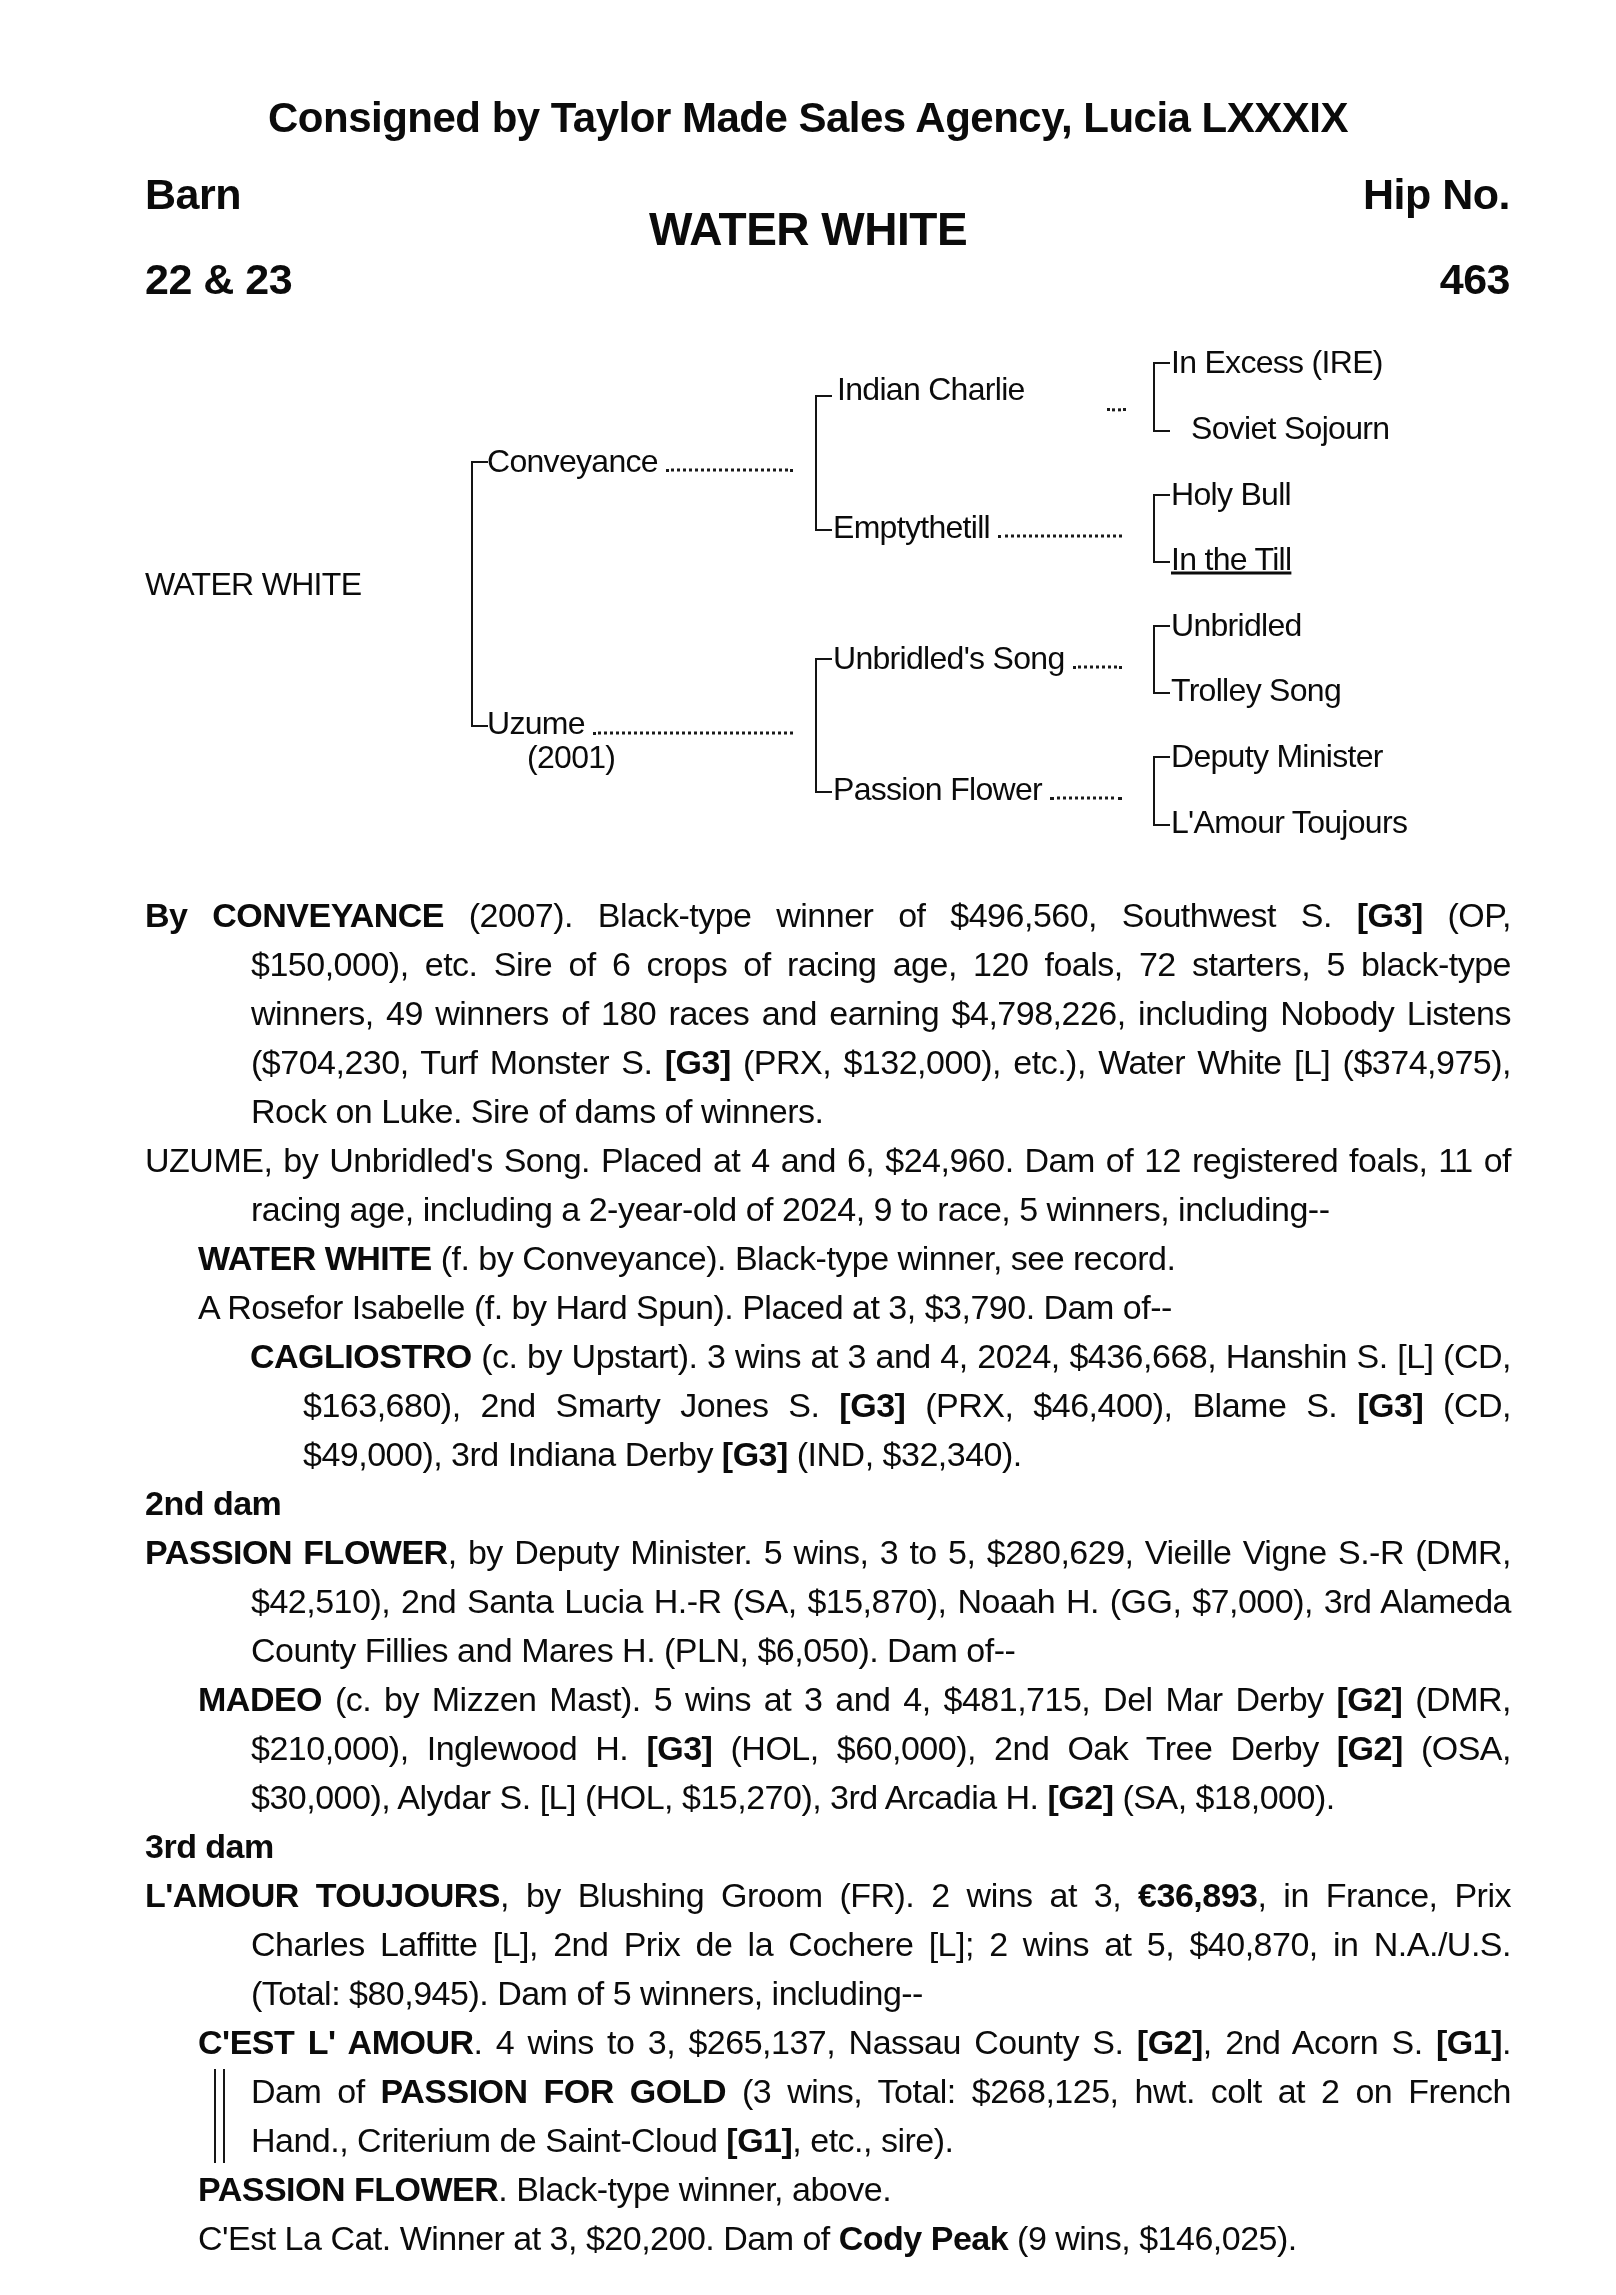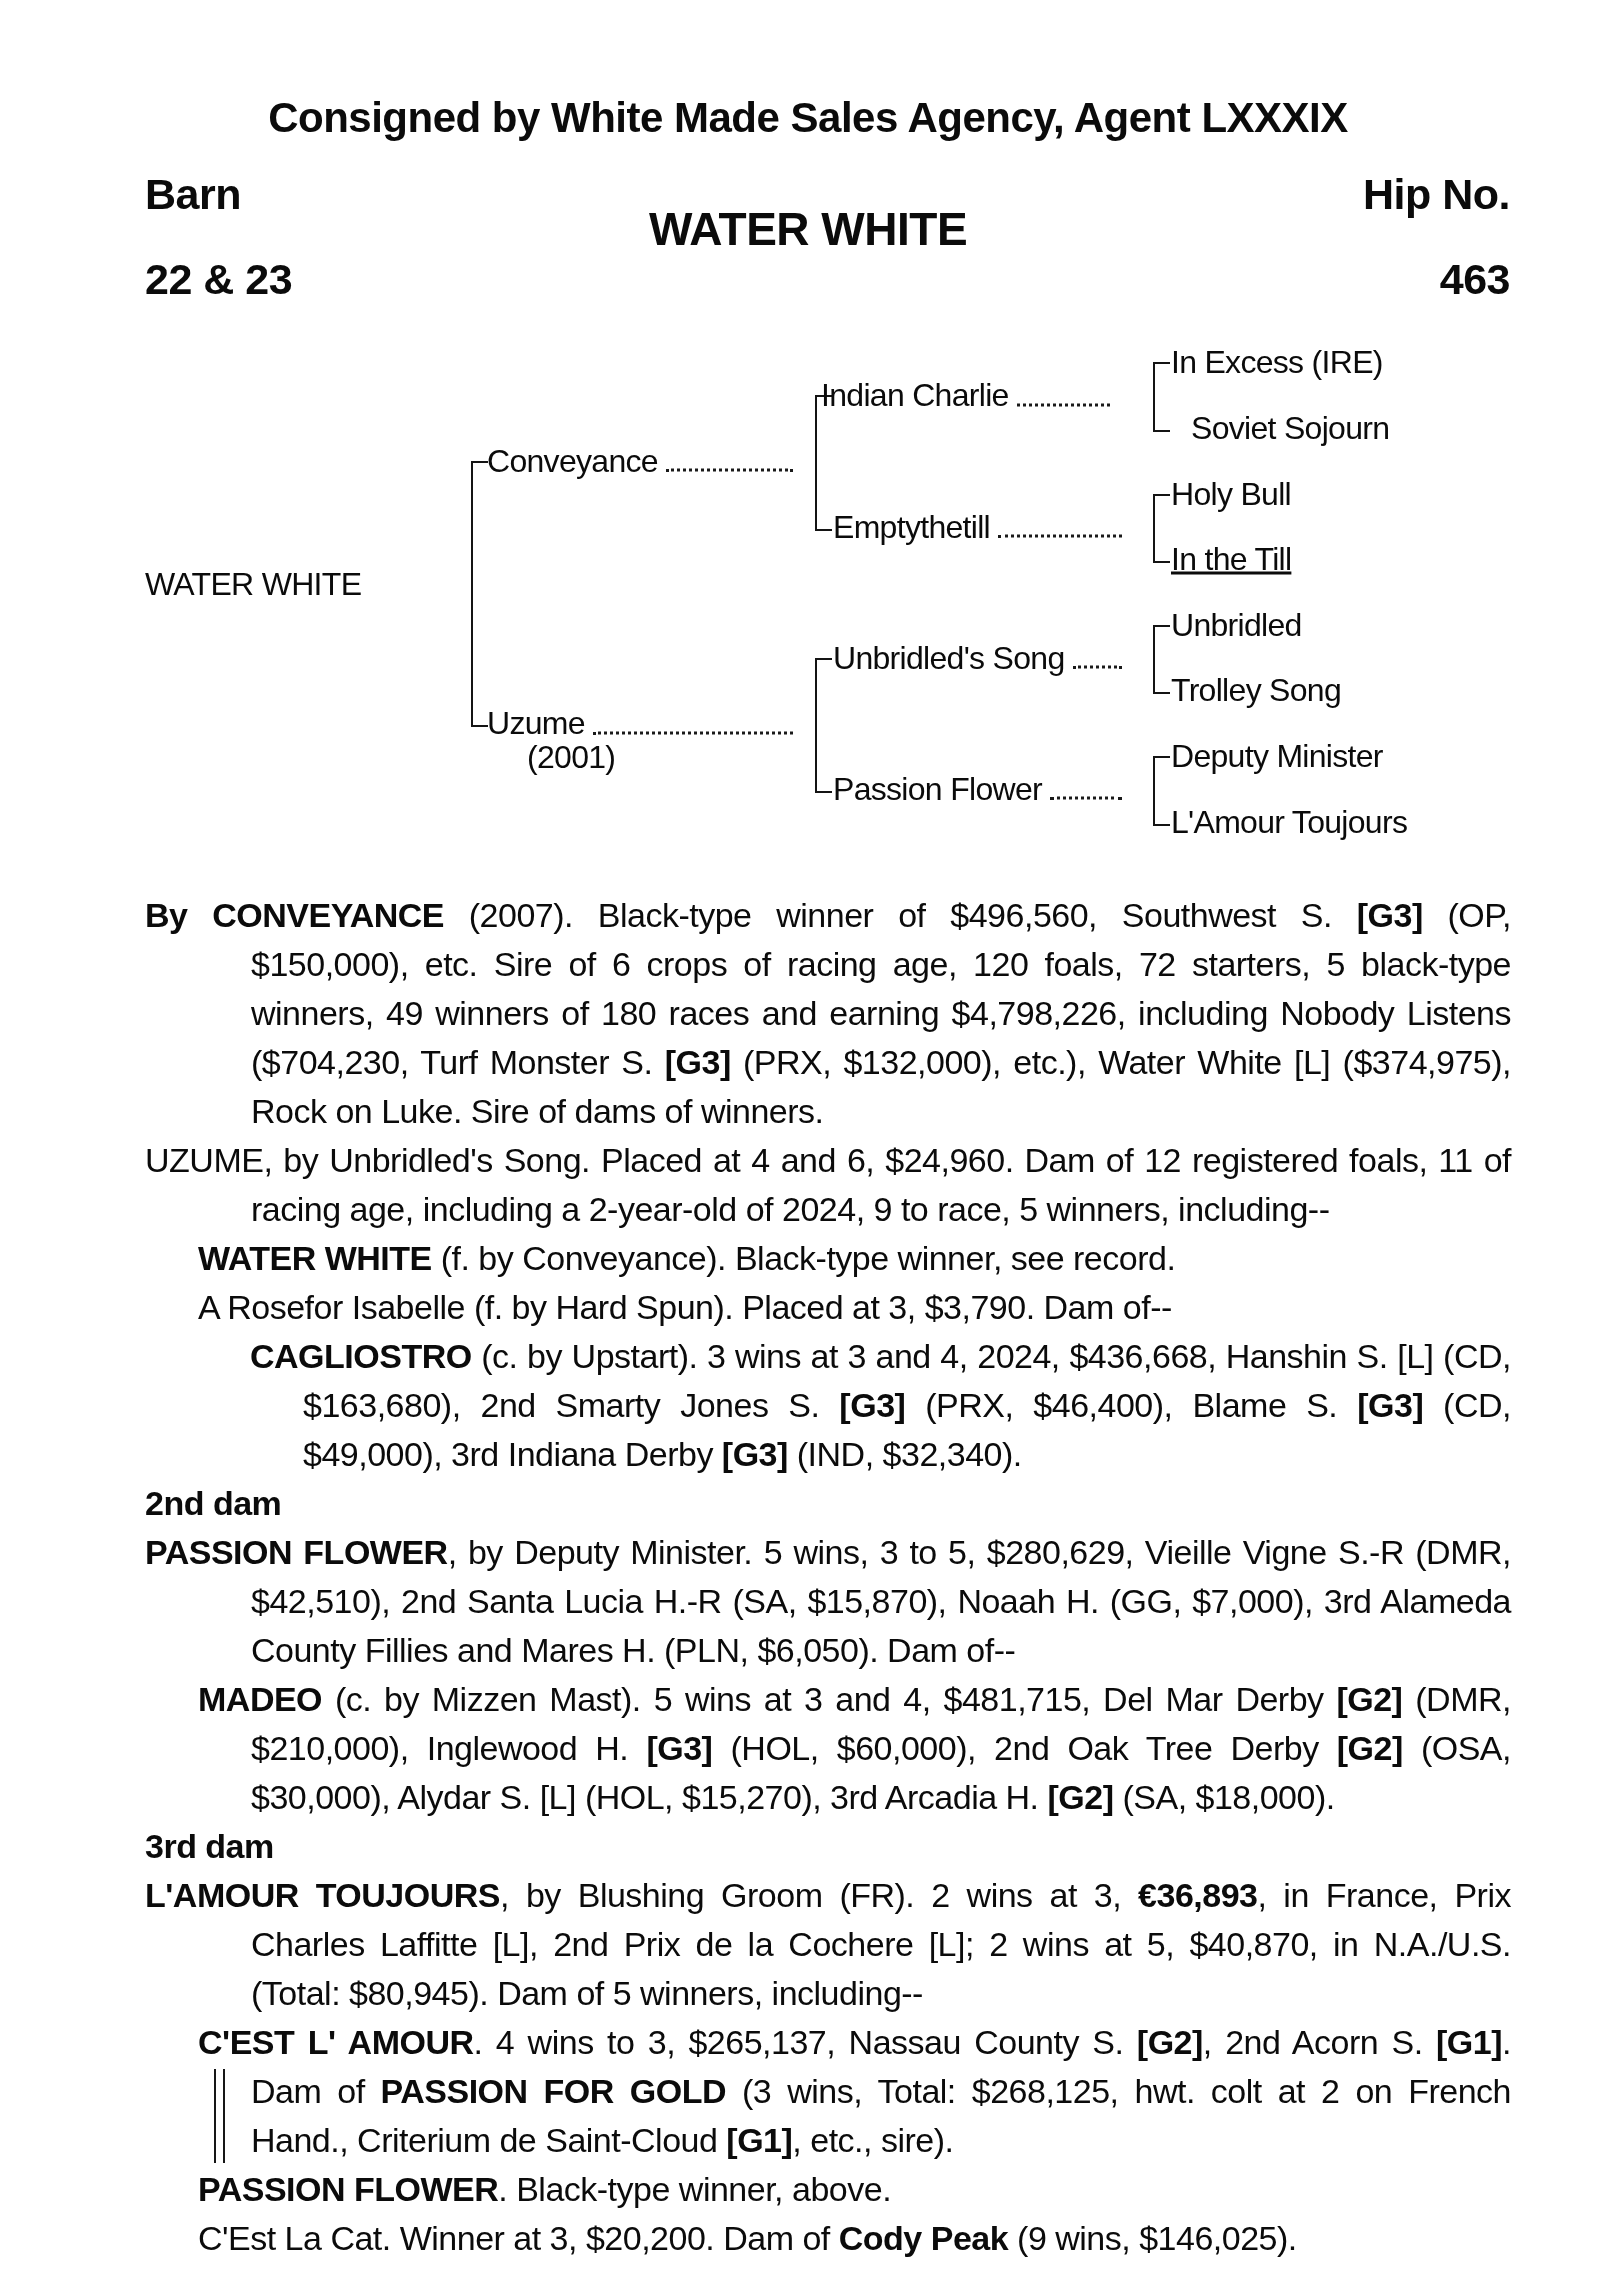--- a/index.html
+++ b/index.html
@@ -40,21 +40,21 @@
   .ped-node .leader{
     flex:1 1 auto;min-width:18.4px;
     align-self:flex-end;
     border-bottom:3.2px dotted #1a1a1a;
     margin:0 6.4px 7.3px 8.3px;height:0;
   }
   .ped-year{position:absolute;top:92%;left:40px;white-space:nowrap;}
   .g1{left:0;top:47.8%;}
   .g2a{left:342px;top:22.15%;width:312px;}
   .g2b{left:342px;top:76.6%;width:312px;}
-  .g3a{left:676px;top:8.5%;width:295px;}
+  .g3a{left:692px;top:8.5%;width:295px;flex-direction:column;}
   .g3b{left:688px;top:35.8%;width:295px;}
   .g3c{left:688px;top:63.0%;width:295px;}
   .g3d{left:688px;top:90.2%;width:295px;}
   .g4a{left:1026px;top:1.7%;}
   .g4b{left:1026px;top:15.3%;margin-left:20px;}
   .g4c{left:1026px;top:29.0%;}
   .g4d{left:1026px;top:42.6%;text-decoration:underline;}
   .g4e{left:1026px;top:56.2%;}
   .g4f{left:1026px;top:69.8%;}
   .g4g{left:1026px;top:83.4%;}
@@ -86,21 +86,21 @@
   .revbars{
     position:absolute;left:69px;top:51px;height:94px;width:7.3px;
     border-left:2.3px solid #161616;border-right:2.3px solid #161616;
   }
 </style>
 </head>
 <body>
 
 <div class="page">
 
-  <div class="consignor">Consigned by White Made Sales Agency, Agent LXXXIX</div>
+  <div class="consignor">Consigned by Taylor Made Sales Agency, Lucia LXXXIX</div>
   <div class="barn-label">Barn</div>
   <div class="barn-numbers">22 &amp; 23</div>
   <div class="hip-label">Hip No.</div>
   <div class="hip-number">463</div>
   <div class="horse-title">WATER WHITE</div>
 
   <div class="pedigree">
     <div class="ped-node g1">
       <span>WATER WHITE</span>
     </div>

